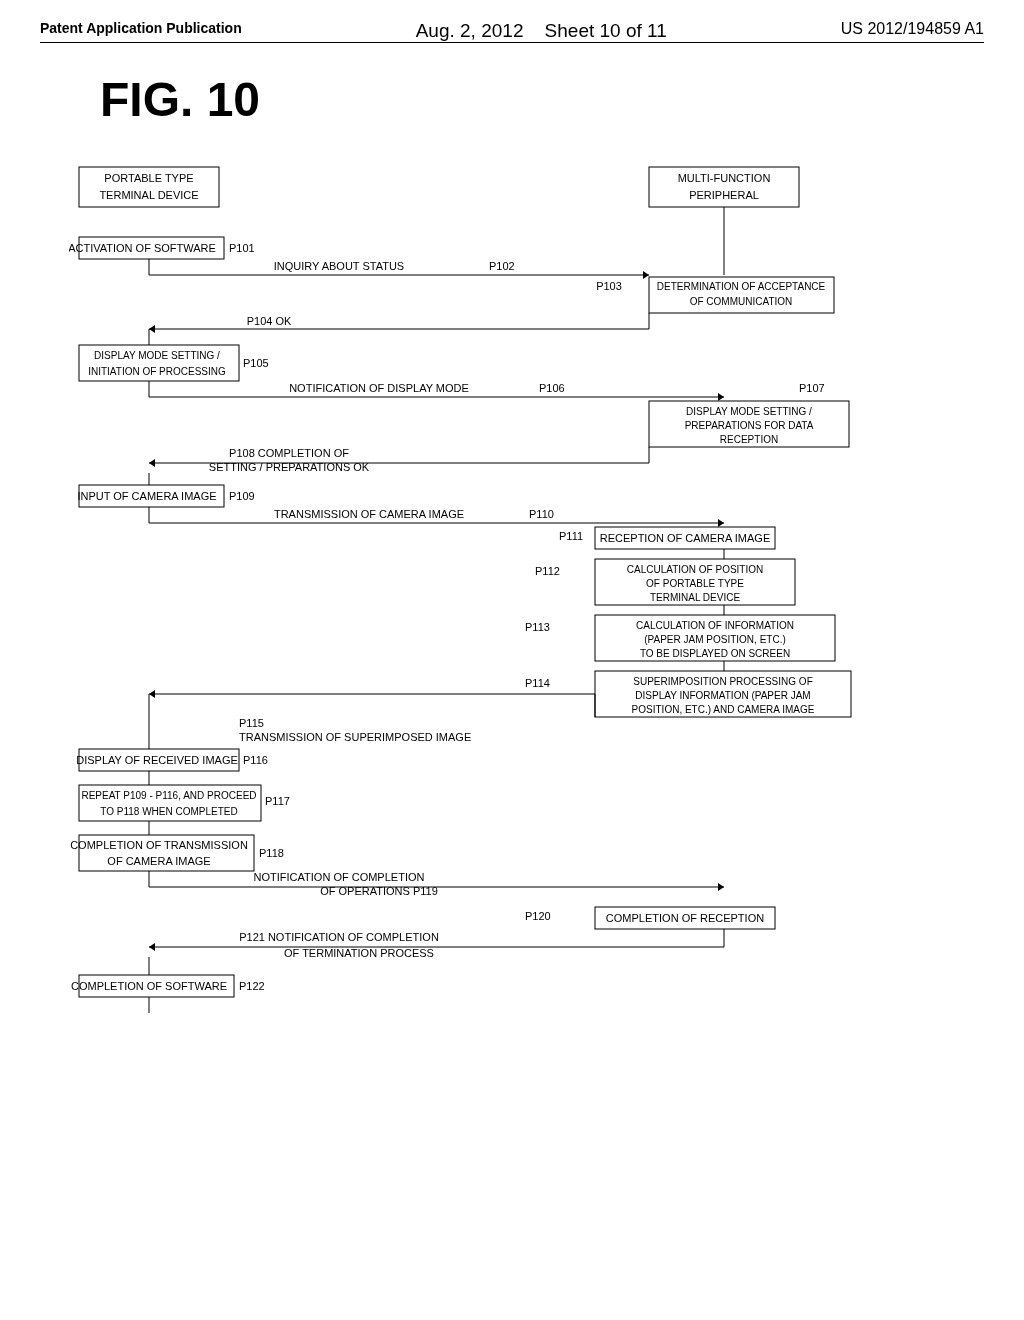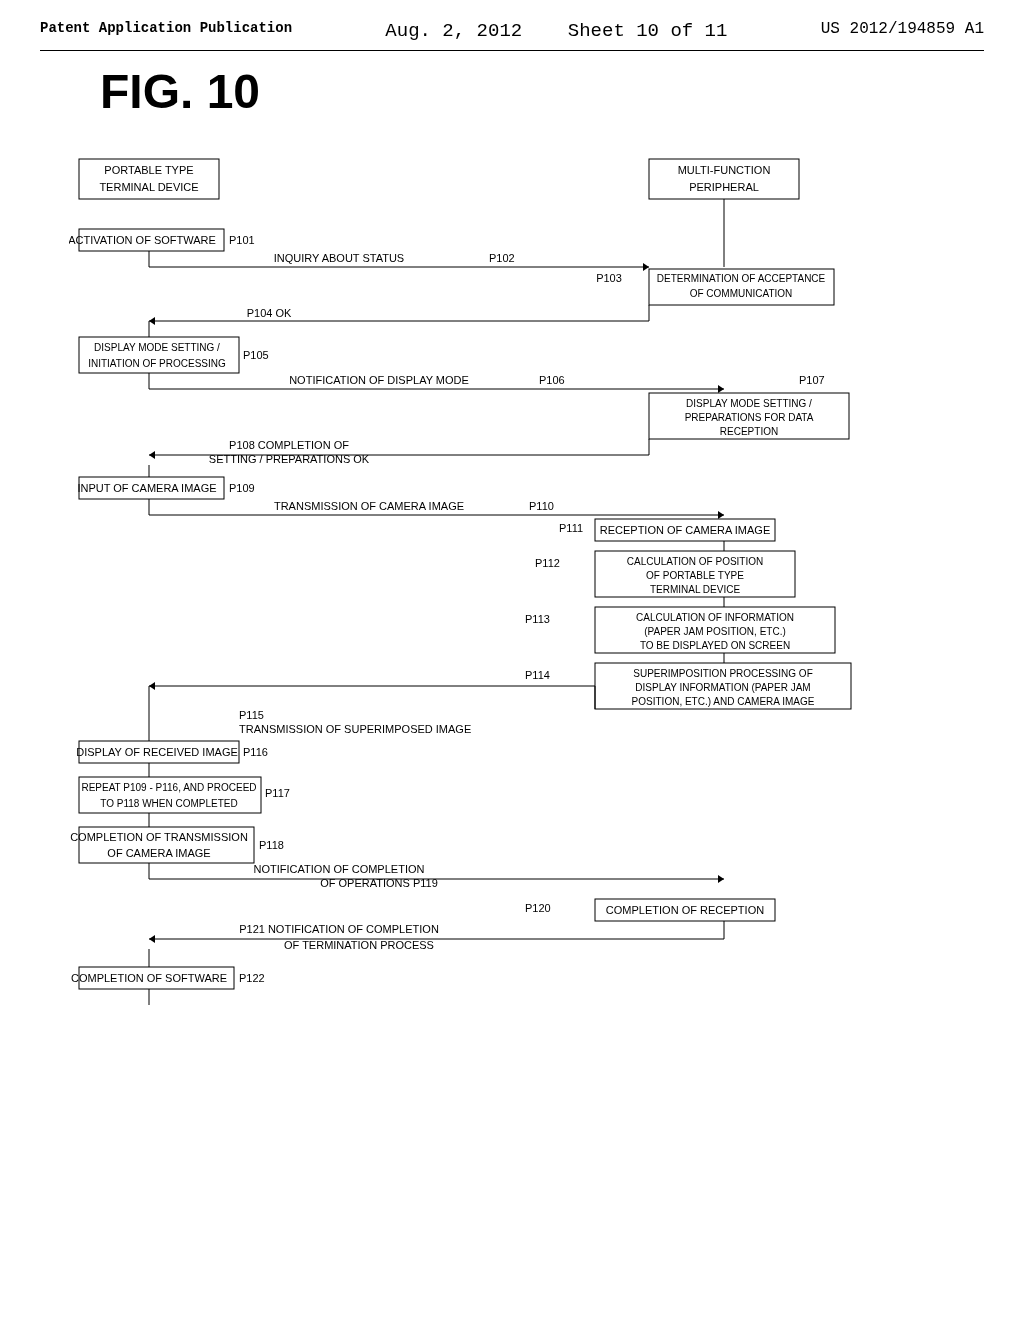--- a/index.html
+++ b/index.html
@@ -16,38 +16,37 @@
       min-height: 1320px;
       background: #fff;
       position: relative;
       padding: 20px 40px;
     }
     .header {
       display: flex;
       justify-content: space-between;
       align-items: flex-start;
       border-bottom: 1px solid #000;
-      padding-bottom: 8px;
-      font-family: Liberation Mono, monospace;
+      padding-bottom: 0;
     }
     .header-left {
       font-size: 14px;
       font-weight: bold;
     }
     .header-center {
       font-size: 19px;
       text-align: left;
     }
     .header-right {
       font-size: 16px;
     }
     .fig-title {
       font-size: 48px;
       font-weight: bold;
-      margin: 13px 0 30px 60px;
+      margin: 29px 0 30px 60px;
       font-family: Arial, sans-serif;
     }
   </style>
 </head>
 <body>
 
 <div class="page">
   <div class="header">
     <div class="header-left">
       <strong>Patent Application Publication</strong>

